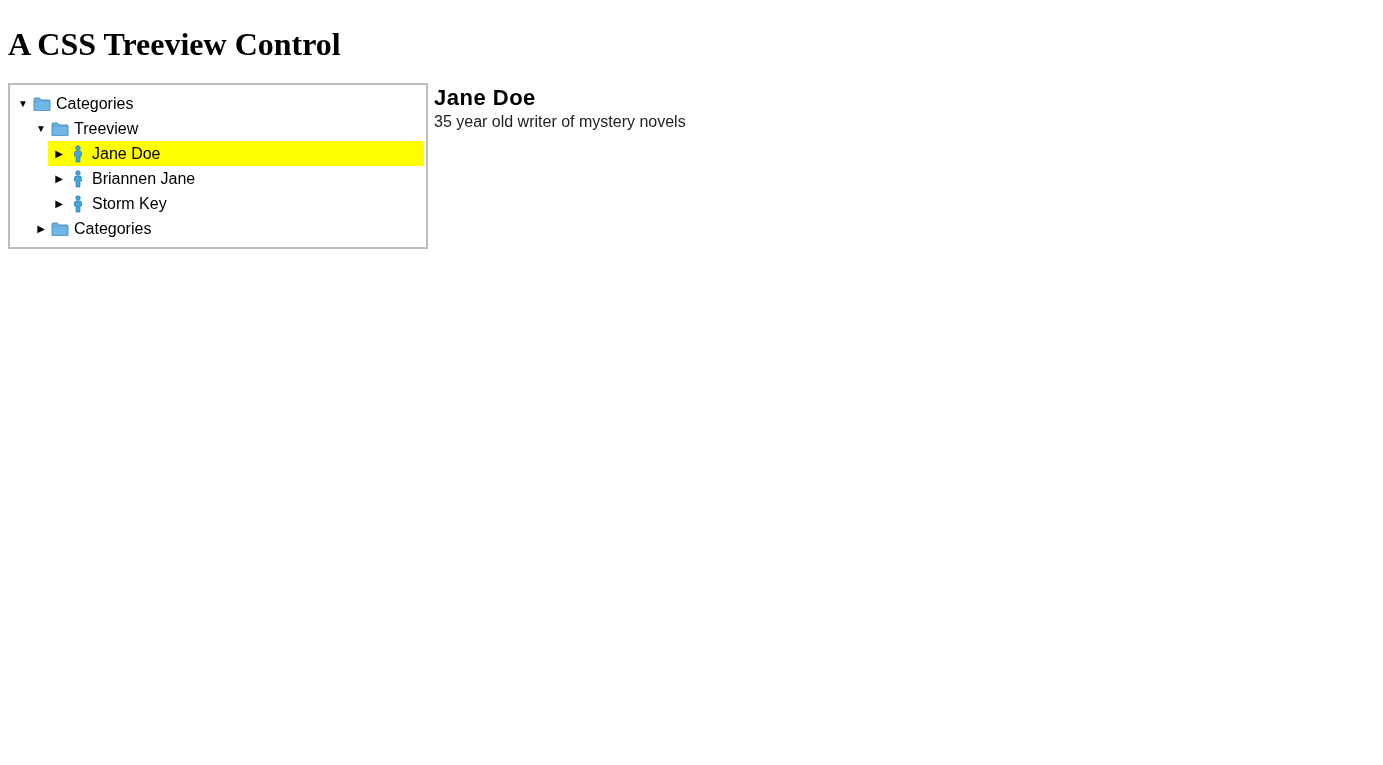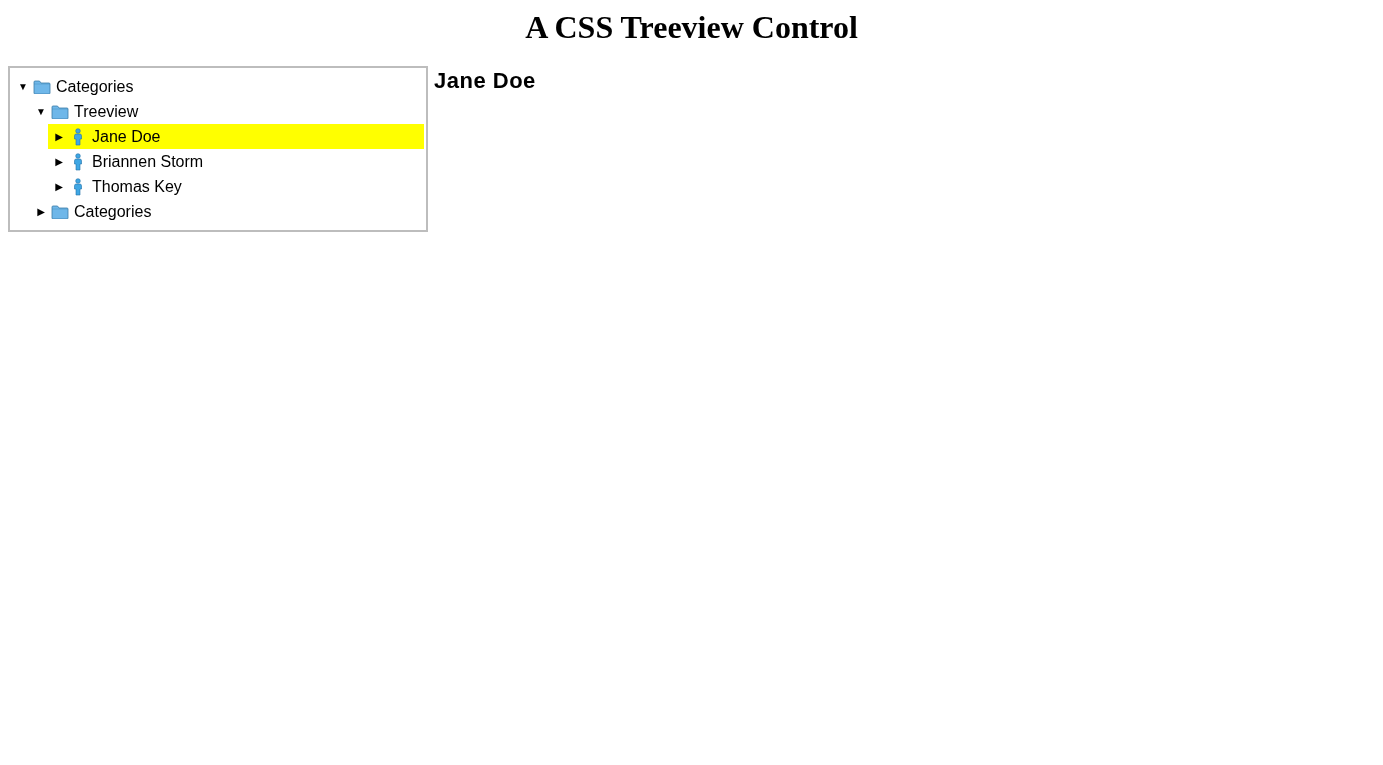--- a/index.html
+++ b/index.html
@@ -7,22 +7,21 @@
       font-family: Arial, Helvetica, sans-serif;
       font-size: 16px;
       color: #000;
       background: #fff;
       padding: 8px;
     }
     h1 {
       font-family: "Times New Roman", Times, serif;
       font-size: 32px;
       font-weight: bold;
-      margin: 1px 0 20px 0;
-      text-align: center;
+      margin: 18px 0 20px 0;
     }
     .layout {
       display: flex;
       align-items: flex-start;
       gap: 6px;
     }
     .tree-panel {
       width: 420px;
       border: 2px solid #bdbdbd;
       padding: 6px 2px 6px 2px;
@@ -139,34 +138,34 @@
 
               <li class="node">
                 <div class="row">
                   <span class="toggle">▶</span>
                   <span class="icon">
                     <svg class="person-svg" viewBox="0 0 10 18">
                       <circle cx="5" cy="3" r="2.3" fill="#3fa7e4" stroke="#1f6fa8" stroke-width="0.6"></circle>
                       <path d="M3 6 L7 6 Q8.5 6 8.5 8 L8.5 11 L7 11 L7 17 L3 17 L3 11 L1.5 11 L1.5 8 Q1.5 6 3 6 Z" fill="#3fa7e4" stroke="#1f6fa8" stroke-width="0.6"></path>
                     </svg>
                   </span>
-                  <span class="label">Briannen Storm</span>
+                  <span class="label">Briannen Jane</span>
                 </div>
               </li>
 
               <li class="node">
                 <div class="row">
                   <span class="toggle">▶</span>
                   <span class="icon">
                     <svg class="person-svg" viewBox="0 0 10 18">
                       <circle cx="5" cy="3" r="2.3" fill="#3fa7e4" stroke="#1f6fa8" stroke-width="0.6"></circle>
                       <path d="M3 6 L7 6 Q8.5 6 8.5 8 L8.5 11 L7 11 L7 17 L3 17 L3 11 L1.5 11 L1.5 8 Q1.5 6 3 6 Z" fill="#3fa7e4" stroke="#1f6fa8" stroke-width="0.6"></path>
                     </svg>
                   </span>
-                  <span class="label">Thomas Key</span>
+                  <span class="label">Storm Key</span>
                 </div>
               </li>
             </ul>
           </li>
 
           <li class="node">
             <div class="row">
               <span class="toggle">▶</span>
               <span class="icon">
                 <svg class="folder-svg" viewBox="0 0 18 14">
@@ -178,15 +177,16 @@
             </div>
           </li>
         </ul>
       </li>
 
     </ul>
   </div>
 
   <div class="detail-panel">
     <div class="detail-title">Jane Doe</div>
+    <div class="detail-desc">35 year old writer of mystery novels</div>
   </div>
 
 </div>
 
 </body></html>

